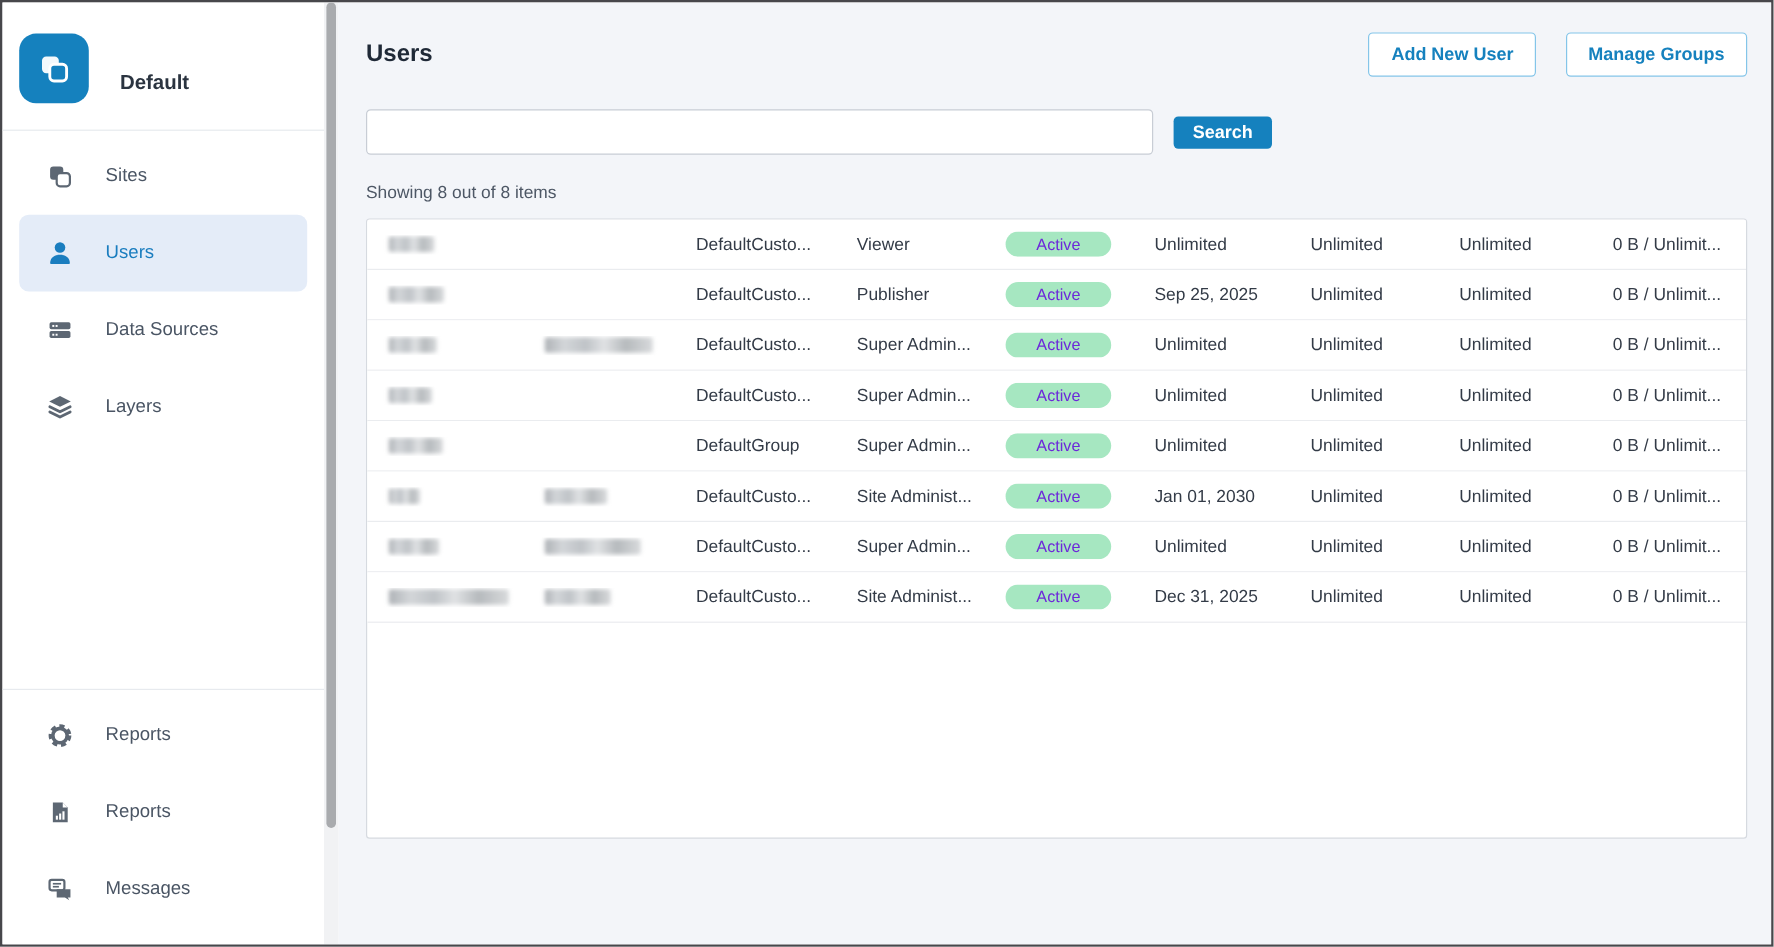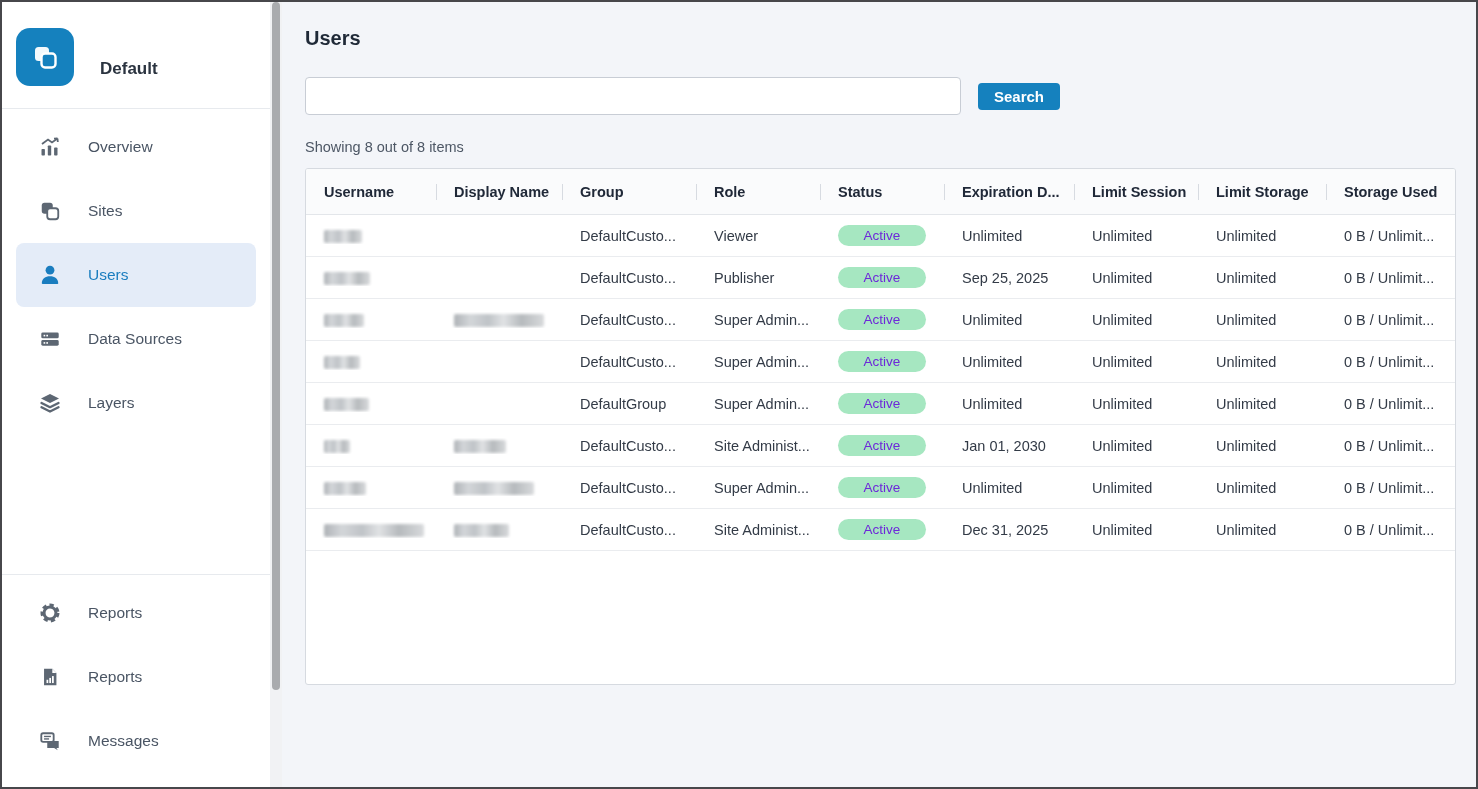--- a/index.html
+++ b/index.html
@@ -89,32 +89,20 @@
           <svg width="30" height="30" viewBox="0 0 30 30">
             <rect x="5" y="5" width="14" height="14" rx="3.5" fill="#ffffff" opacity="0.95"></rect>
             <rect x="11.5" y="11.5" width="14" height="14" rx="3.5" fill="#1581be" stroke="#ffffff" stroke-width="2.4"></rect>
           </svg>
         </div>
         <div class="ws-label">Default</div>
       </div>
       <div class="side-divider"></div>
 
       <div class="nav-list">
-        <div class="nav-item">
-          <span class="icon">
-            <svg width="24" height="24" viewBox="0 0 24 24">
-              <rect x="3.5" y="14" width="3.4" height="6.5" rx="0.8" fill="#5d6773"></rect>
-              <rect x="9.8" y="10.5" width="3.4" height="10" rx="0.8" fill="#5d6773"></rect>
-              <rect x="16.1" y="12.5" width="3.4" height="8" rx="0.8" fill="#5d6773"></rect>
-              <path d="M4 9 L10 4.5 L14 7.5 L19.5 3.5" stroke="#5d6773" stroke-width="1.8" fill="none"></path>
-              <path d="M19.5 3.5 L19.8 7 M19.5 3.5 L16 3.6" stroke="#5d6773" stroke-width="1.8" fill="none"></path>
-            </svg>
-          </span>
-          <span class="lbl">Overview</span>
-        </div>
 
         <div class="nav-item">
           <span class="icon">
             <svg width="22" height="22" viewBox="0 0 24 24">
               <rect x="3" y="3" width="12" height="12" rx="3" fill="#5d6773"></rect>
               <rect x="9" y="9" width="12" height="12" rx="3" fill="#ffffff" stroke="#5d6773" stroke-width="2"></rect>
             </svg>
           </span>
           <span class="lbl">Sites</span>
         </div>
@@ -197,41 +185,34 @@
       </div>
     </div>
 
     <div class="gutter">
       <div class="thumb"></div>
     </div>
 
     <div class="main">
       <div class="page-head">
         <div class="page-title">Users</div>
+        <div class="head-buttons">
+          <button class="btn-outline">Add New User</button>
+          <button class="btn-outline">Manage Groups</button>
+        </div>
       </div>
 
       <div class="search-row">
         <input class="search-input" type="text" placeholder="" style="">
         <button class="btn-primary">Search</button>
       </div>
 
       <div class="summary">Showing 8 out of 8 items</div>
 
       <div class="table">
-        <div class="thead">
-          <div class="th">Username</div>
-          <div class="th">Display Name</div>
-          <div class="th">Group</div>
-          <div class="th">Role</div>
-          <div class="th">Status</div>
-          <div class="th">Expiration D...</div>
-          <div class="th">Limit Session</div>
-          <div class="th">Limit Storage</div>
-          <div class="th">Storage Used</div>
-        </div>
         <div>
             <div class="tr">
               <div class="td"><span class="blur" style="width: 38px;"></span></div>
               <div class="td"></div>
               <div class="td">DefaultCusto...</div>
               <div class="td">Viewer</div>
               <div class="td"><span class="badge">Active</span></div>
               <div class="td">Unlimited</div>
               <div class="td">Unlimited</div>
               <div class="td">Unlimited</div>

